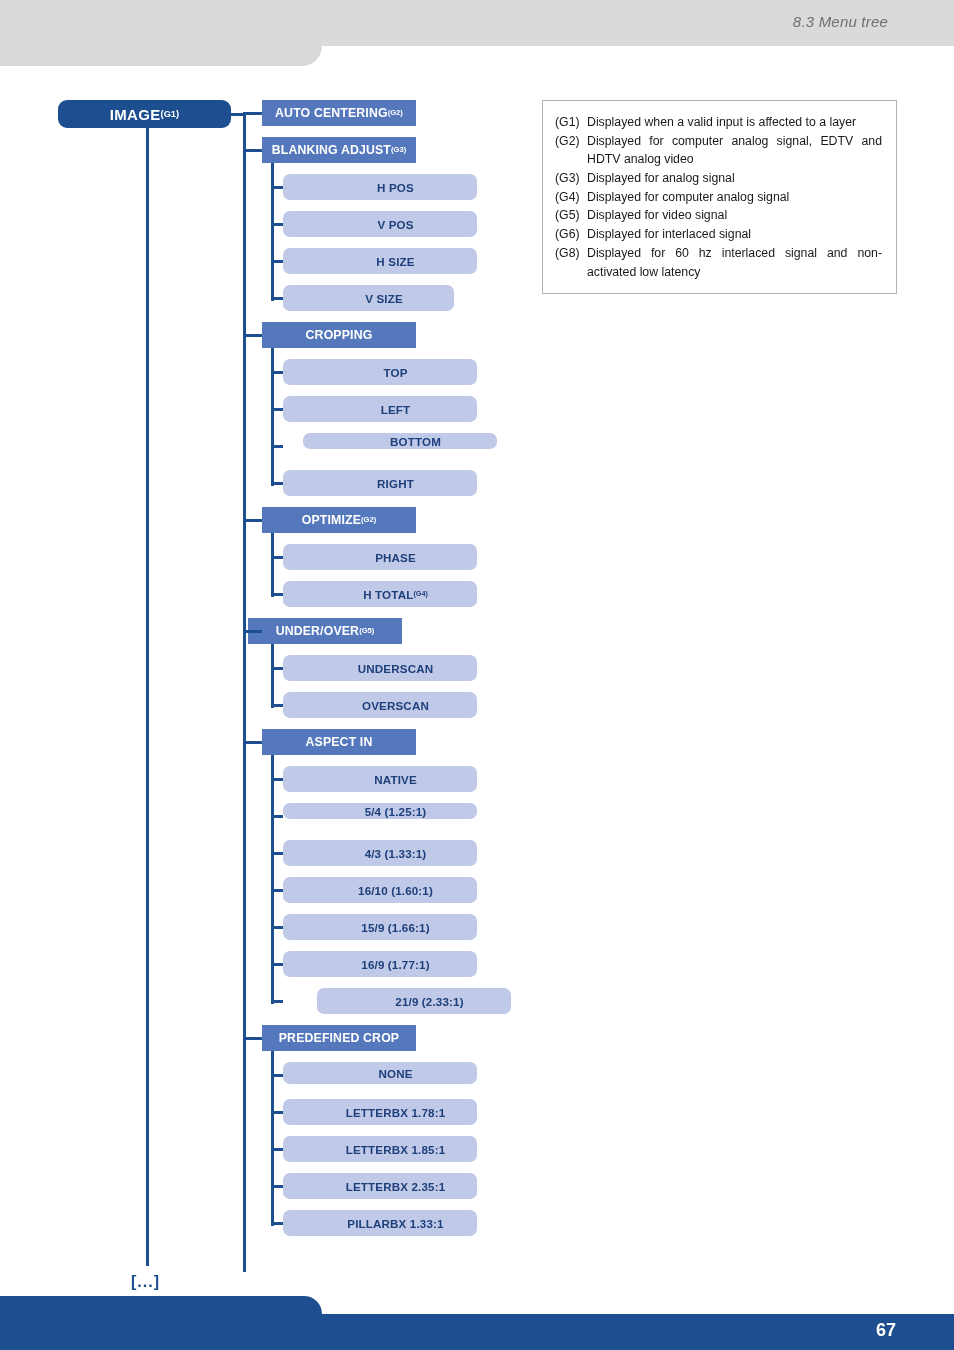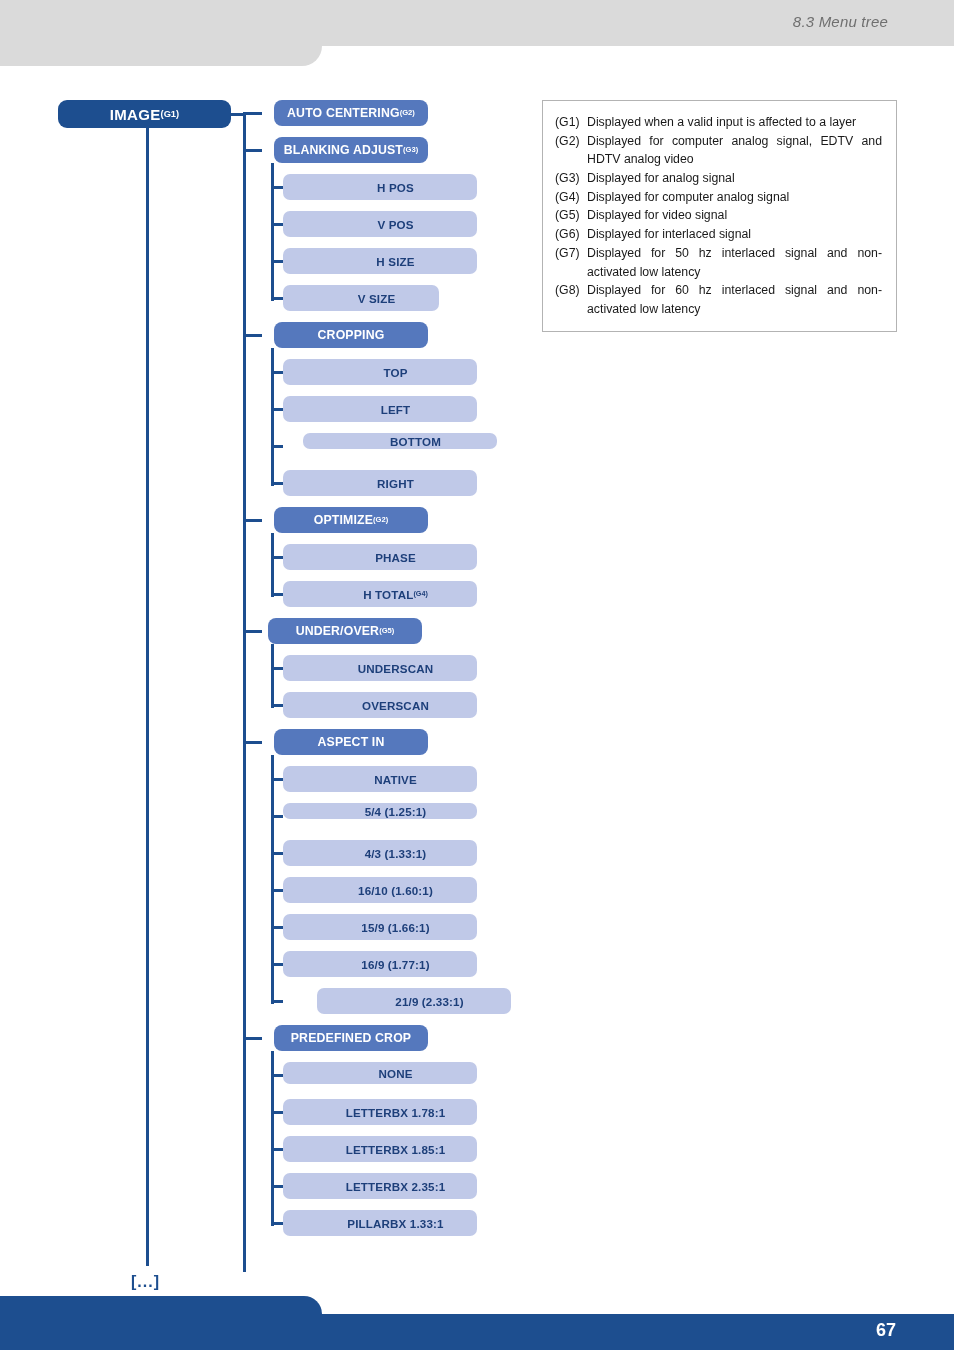--- a/index.html
+++ b/index.html
@@ -70,23 +70,22 @@
 
   
   .lvl1{
     background:#1d4e8f;color:#ffffff;
     border-radius:9px;font-size:15px;font-weight:bold;
     letter-spacing:.3px;
   }
   
   .lvl2{
     background:#5578bd;color:#ffffff;
-    border-radius:8px;font-size:12.3px;font-weight:bold;
+    border-radius:0;font-size:12.3px;font-weight:bold;
     letter-spacing:.15px;
-    margin-left:12px;
   }
   
   .lvl3{
     background:#c0c9e8;color:#1d3f7a;
     border-radius:7px;font-size:11.6px;font-weight:bold;
     letter-spacing:.15px;
     padding-left:31px;
   }
 
   .line{position:absolute;background:#1d4e8f;}
@@ -128,24 +127,20 @@
     </div>
     <div class="legend-row">
       <div class="legend-tag">(G5)</div>
       <div class="legend-text">Displayed for video signal</div>
     </div>
     <div class="legend-row">
       <div class="legend-tag">(G6)</div>
       <div class="legend-text">Displayed for interlaced signal</div>
     </div>
     <div class="legend-row">
-      <div class="legend-tag">(G7)</div>
-      <div class="legend-text">Displayed for 50 hz interlaced signal and non-activated low latency</div>
-    </div>
-    <div class="legend-row">
       <div class="legend-tag">(G8)</div>
       <div class="legend-text">Displayed for 60 hz interlaced signal and non-activated low latency</div>
     </div>
   </div>
 
 <div id="tree">
     <div class="node lvl1" style="left: 58px; top: 100px; width: 173px; height: 28px;">
       <span>IMAGE</span>
       <span class="sup">(G1)</span>
     </div>
@@ -165,21 +160,21 @@
     </div>
     <div class="line hline" style="left: 271px; top: 186px; width: 12px; height: 3px;"></div>
     <div class="node lvl3" style="left: 283px; top: 211px; width: 194px; height: 26px;">
       <span>V POS</span>
     </div>
     <div class="line hline" style="left: 271px; top: 223px; width: 12px; height: 3px;"></div>
     <div class="node lvl3" style="left: 283px; top: 248px; width: 194px; height: 26px;">
       <span>H SIZE</span>
     </div>
     <div class="line hline" style="left: 271px; top: 260px; width: 12px; height: 3px;"></div>
-    <div class="node lvl3" style="left: 283px; top: 285px; width: 156px; height: 26px;">
+    <div class="node lvl3" style="left: 283px; top: 285px; width: 171px; height: 26px;">
       <span>V SIZE</span>
     </div>
     <div class="line hline" style="left: 271px; top: 297px; width: 12px; height: 3px;"></div>
     <div class="line vline" style="left: 271px; top: 163px; width: 3px; height: 138px;"></div>
     <div class="node lvl2" style="left: 262px; top: 322px; width: 154px; height: 26px;">
       <span>CROPPING</span>
     </div>
     <div class="line hline" style="left: 243px; top: 334px; width: 19px; height: 3px;"></div>
     <div class="node lvl3" style="left: 283px; top: 359px; width: 194px; height: 26px;">
       <span>TOP</span>
@@ -206,21 +201,21 @@
     <div class="node lvl3" style="left: 283px; top: 544px; width: 194px; height: 26px;">
       <span>PHASE</span>
     </div>
     <div class="line hline" style="left: 271px; top: 556px; width: 12px; height: 3px;"></div>
     <div class="node lvl3" style="left: 283px; top: 581px; width: 194px; height: 26px;">
       <span>H TOTAL</span>
       <span class="sup">(G4)</span>
     </div>
     <div class="line hline" style="left: 271px; top: 593px; width: 12px; height: 3px;"></div>
     <div class="line vline" style="left: 271px; top: 533px; width: 3px; height: 64px;"></div>
-    <div class="node lvl2" style="left: 256px; top: 618px; width: 154px; height: 26px;">
+    <div class="node lvl2" style="left: 248px; top: 618px; width: 154px; height: 26px;">
       <span>UNDER/OVER</span>
       <span class="sup">(G5)</span>
     </div>
     <div class="line hline" style="left: 243px; top: 630px; width: 19px; height: 3px;"></div>
     <div class="node lvl3" style="left: 283px; top: 655px; width: 194px; height: 26px;">
       <span>UNDERSCAN</span>
     </div>
     <div class="line hline" style="left: 271px; top: 667px; width: 12px; height: 3px;"></div>
     <div class="node lvl3" style="left: 283px; top: 692px; width: 194px; height: 26px;">
       <span>OVERSCAN</span>

